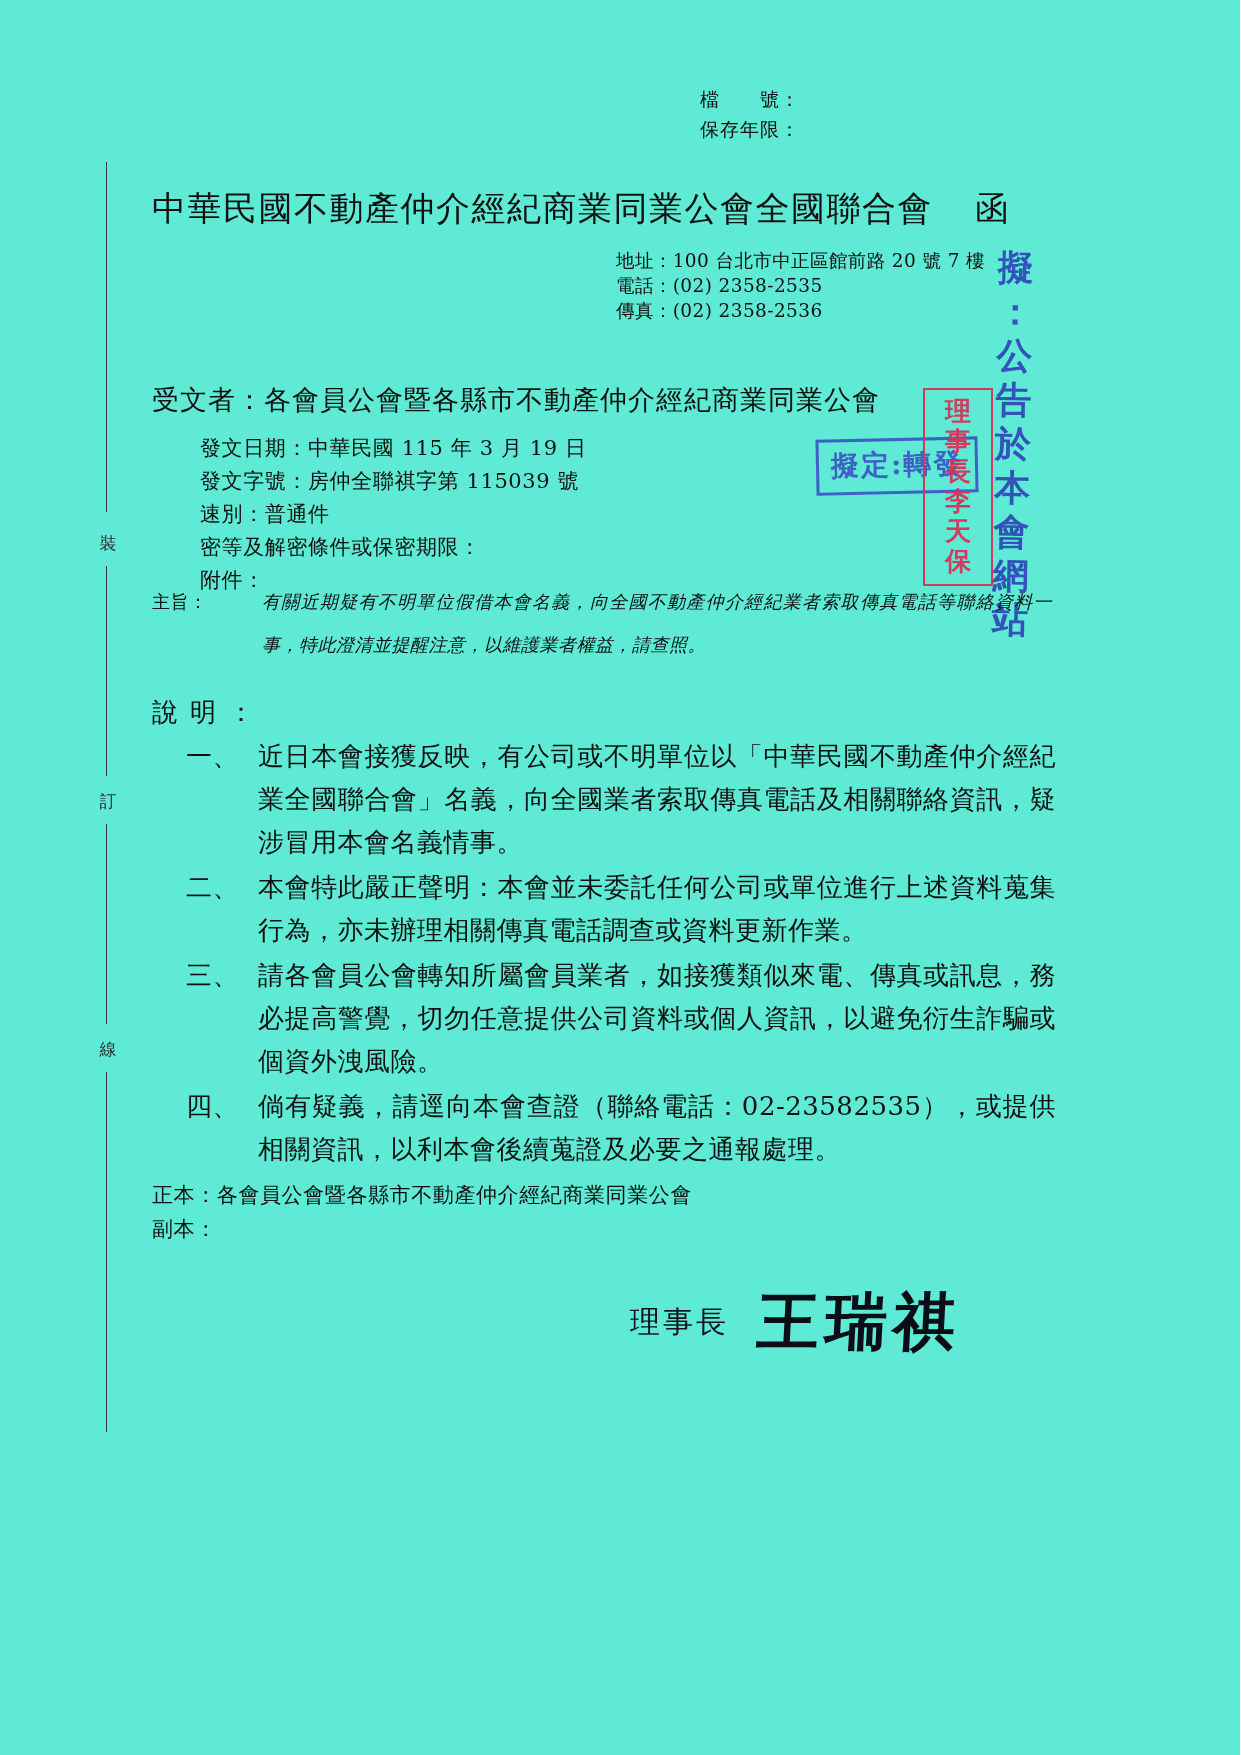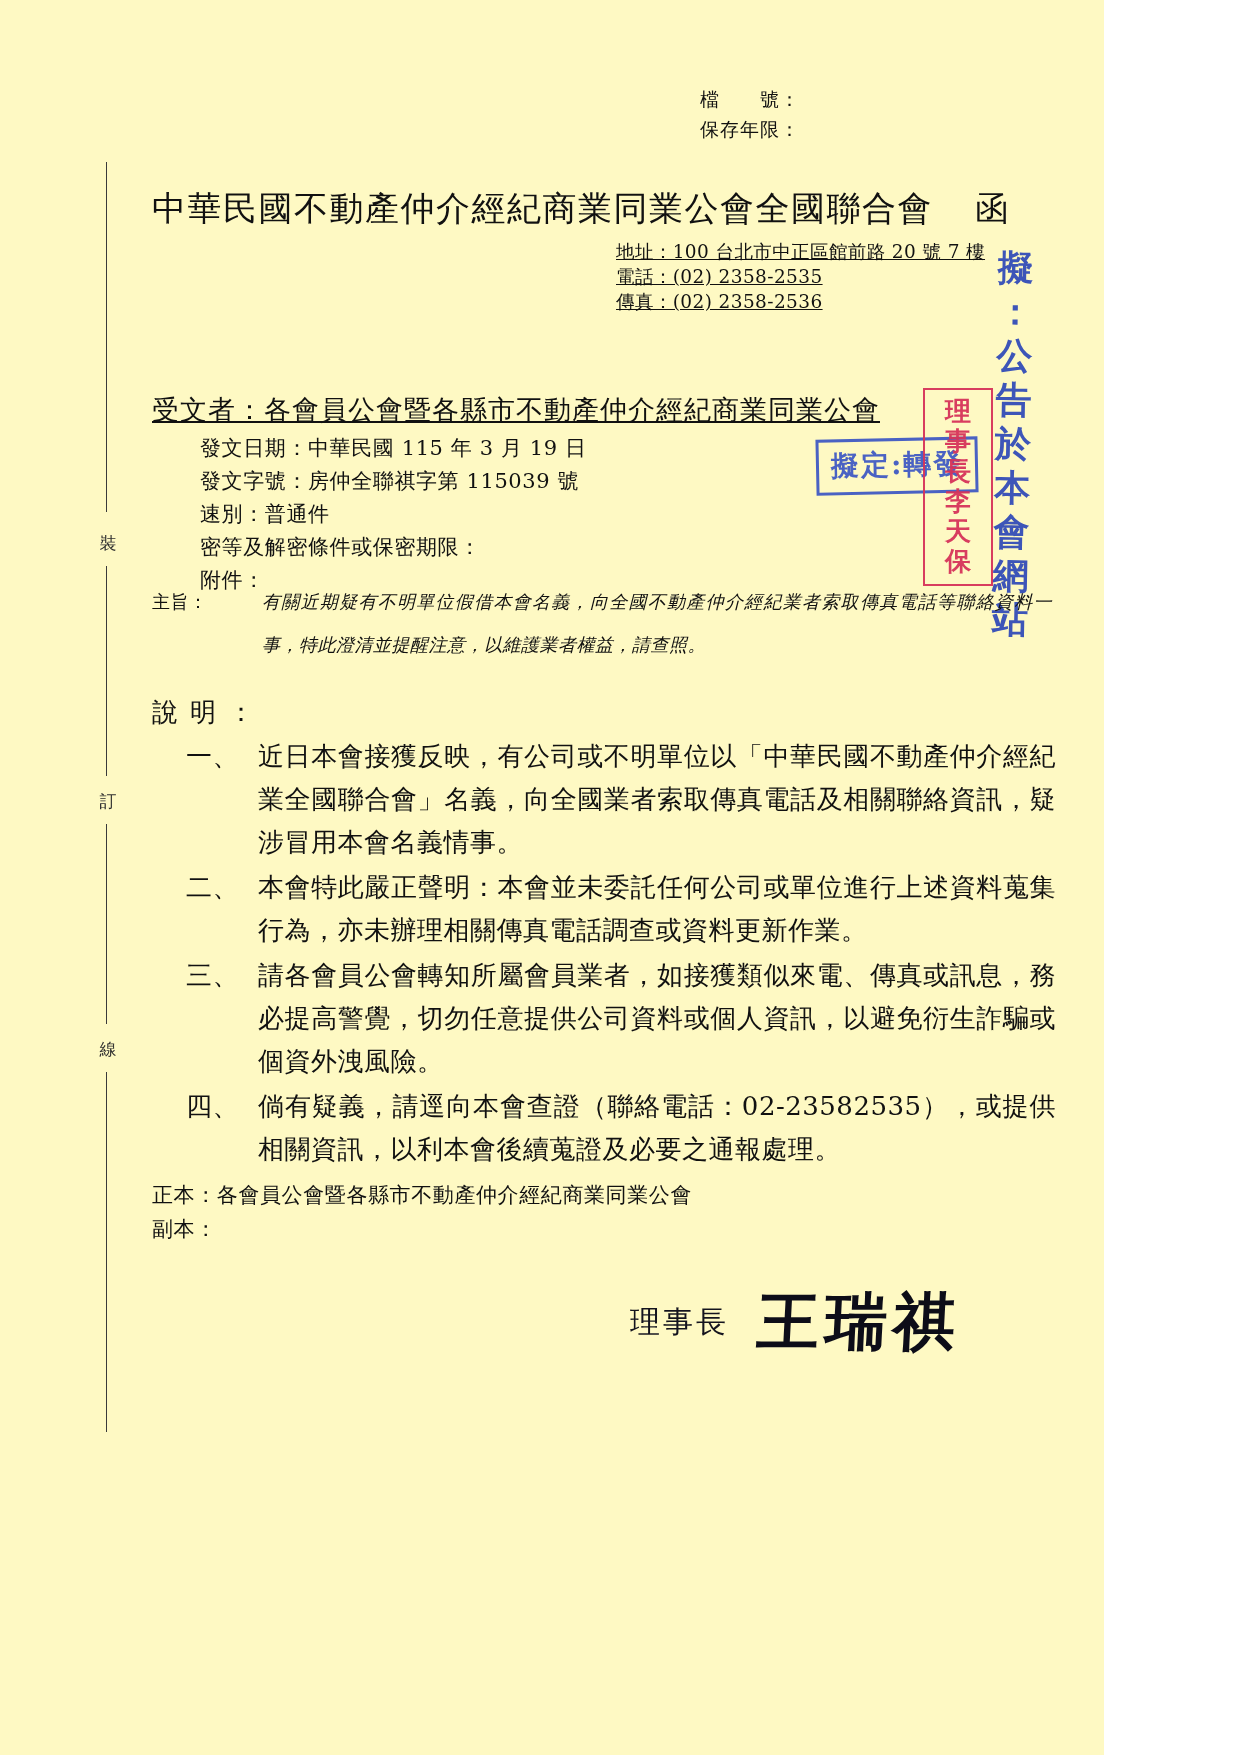--- a/index.html
+++ b/index.html
@@ -6,23 +6,23 @@
     margin: 0;
     padding: 0;
     background: #ffffff;
   }
   body {
     font-family: "DejaVu Serif", "Liberation Serif", serif;
     color: #111111;
   }
   #page {
     position: relative;
-    width: 1104px;
+    width: 1240px;
     height: 1755px;
-    background: #fef9c3;
+    background: #5eead4;
     overflow: hidden;
   }
 
   
   .archive-block {
     position: absolute;
     left: 700px;
     top: 84px;
     font-size: 19px;
     line-height: 30px;
@@ -57,37 +57,35 @@
     white-space: nowrap;
   }
   .doc-title .kind {
     margin-left: 42px;
   }
 
   
   .contact-block {
     position: absolute;
     left: 616px;
-    top: 239px;
+    top: 248px;
     font-size: 18.5px;
     line-height: 25px;
     letter-spacing: 0.4px;
-    text-decoration: underline;
   }
   .contact-row { white-space: nowrap; }
 
   
   .recipient {
     position: absolute;
     left: 152px;
-    top: 392px;
+    top: 382px;
     font-size: 27px;
     letter-spacing: 1px;
     white-space: nowrap;
-    text-decoration: underline;
   }
 
   
   .meta-block {
     position: absolute;
     left: 152px;
     top: 432px;
     font-size: 21px;
     line-height: 33px;
     letter-spacing: 0.6px;

